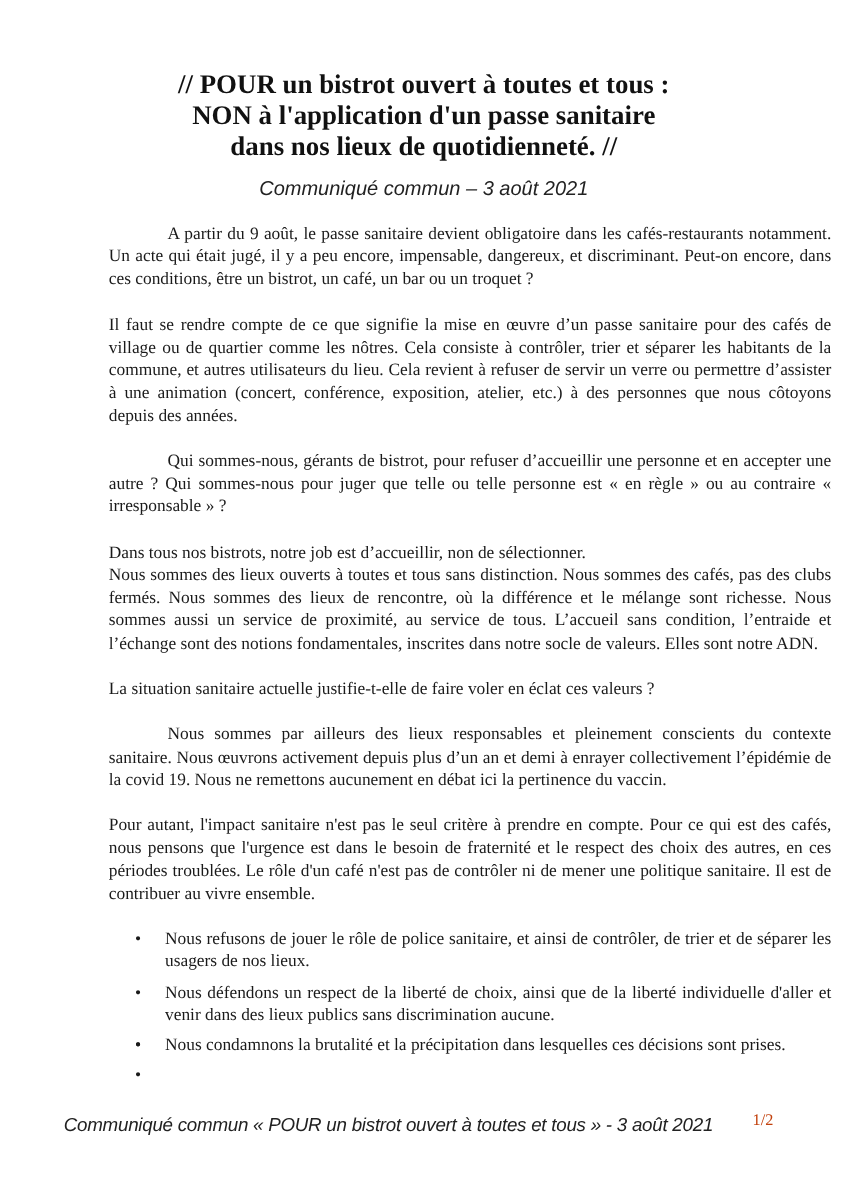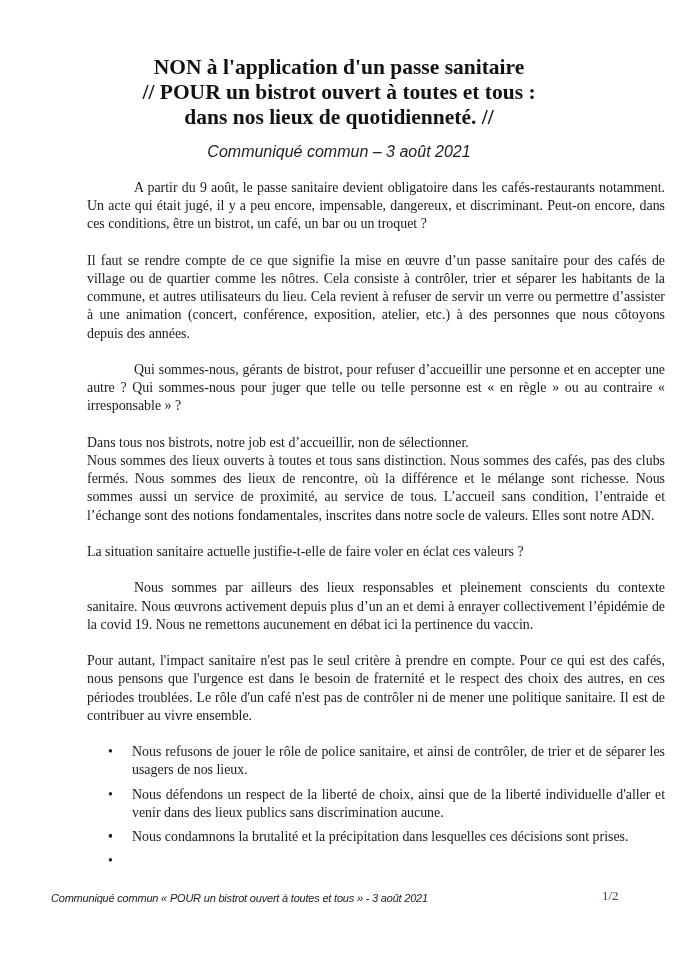--- a/index.html
+++ b/index.html
@@ -21,35 +21,35 @@
     text-align: justify; color: #1a1a1a; margin-left: 37px;
   }
   .body p { margin: 0 0 18.2px 0; }
   .body p.indent { text-indent: 47px; }
   .body p.tight { margin-bottom: 0; }
   ul.bullets { list-style: none; margin: 6px 0 0 0; padding: 0; }
   ul.bullets li { position: relative; padding-left: 45px; margin-bottom: 6px; }
   ul.bullets li .bullet { position: absolute; left: 21px; top: 0; }
   .footer-left {
     position: absolute; left: 51px; top: 892px;
-    font-family: "Liberation Sans", sans-serif; font-style: italic; font-size: 11px; color: #222;
+    font-family: "Liberation Sans", sans-serif; font-style: italic; font-size: 15px; color: #222;
     white-space: nowrap; letter-spacing: -0.2px;
   }
   .footer-right {
     position: absolute; left: 602px; top: 888px;
-    font-family: "Liberation Serif", serif; font-size: 13px; color: #701a75;
+    font-family: "Liberation Serif", serif; font-size: 13px; color: #c2410c;
   }
 </style>
 </head>
 <body>
 
 <div class="page">
   <div class="title">
+    <div>// POUR un bistrot ouvert à toutes et tous :</div>
     <div>NON à l'application d'un passe sanitaire</div>
-    <div>// POUR un bistrot ouvert à toutes et tous :</div>
     <div>dans nos lieux de quotidienneté. //</div>
   </div>
   <div class="subtitle">Communiqué commun – 3 août 2021</div>
 
   <div class="body">
     <p class="indent">A partir du 9 août, le passe sanitaire devient obligatoire dans les cafés-restaurants notamment. Un acte qui était jugé, il y a peu encore, impensable, dangereux, et discriminant. Peut-on encore, dans ces conditions, être un bistrot, un café, un bar ou un troquet ?</p>
     <p>Il faut se rendre compte de ce que signifie la mise en œuvre d’un passe sanitaire pour des cafés de village ou de quartier comme les nôtres. Cela consiste à contrôler, trier et séparer les habitants de la commune, et autres utilisateurs du lieu. Cela revient à refuser de servir un verre ou permettre d’assister à une animation (concert, conférence, exposition, atelier, etc.) à des personnes que nous côtoyons depuis des années.</p>
     <p class="indent">Qui sommes-nous, gérants de bistrot, pour refuser d’accueillir une personne et en accepter une autre ? Qui sommes-nous pour juger que telle ou telle personne est « en règle » ou au contraire « irresponsable » ?</p>
     <p class="tight">Dans tous nos bistrots, notre job est d’accueillir, non de sélectionner.</p>
     <p>Nous sommes des lieux ouverts à toutes et tous sans distinction. Nous sommes des cafés, pas des clubs fermés. Nous sommes des lieux de rencontre, où la différence et le mélange sont richesse. Nous sommes aussi un service de proximité, au service de tous. L’accueil sans condition, l’entraide et l’échange sont des notions fondamentales, inscrites dans notre socle de valeurs. Elles sont notre ADN.</p>

